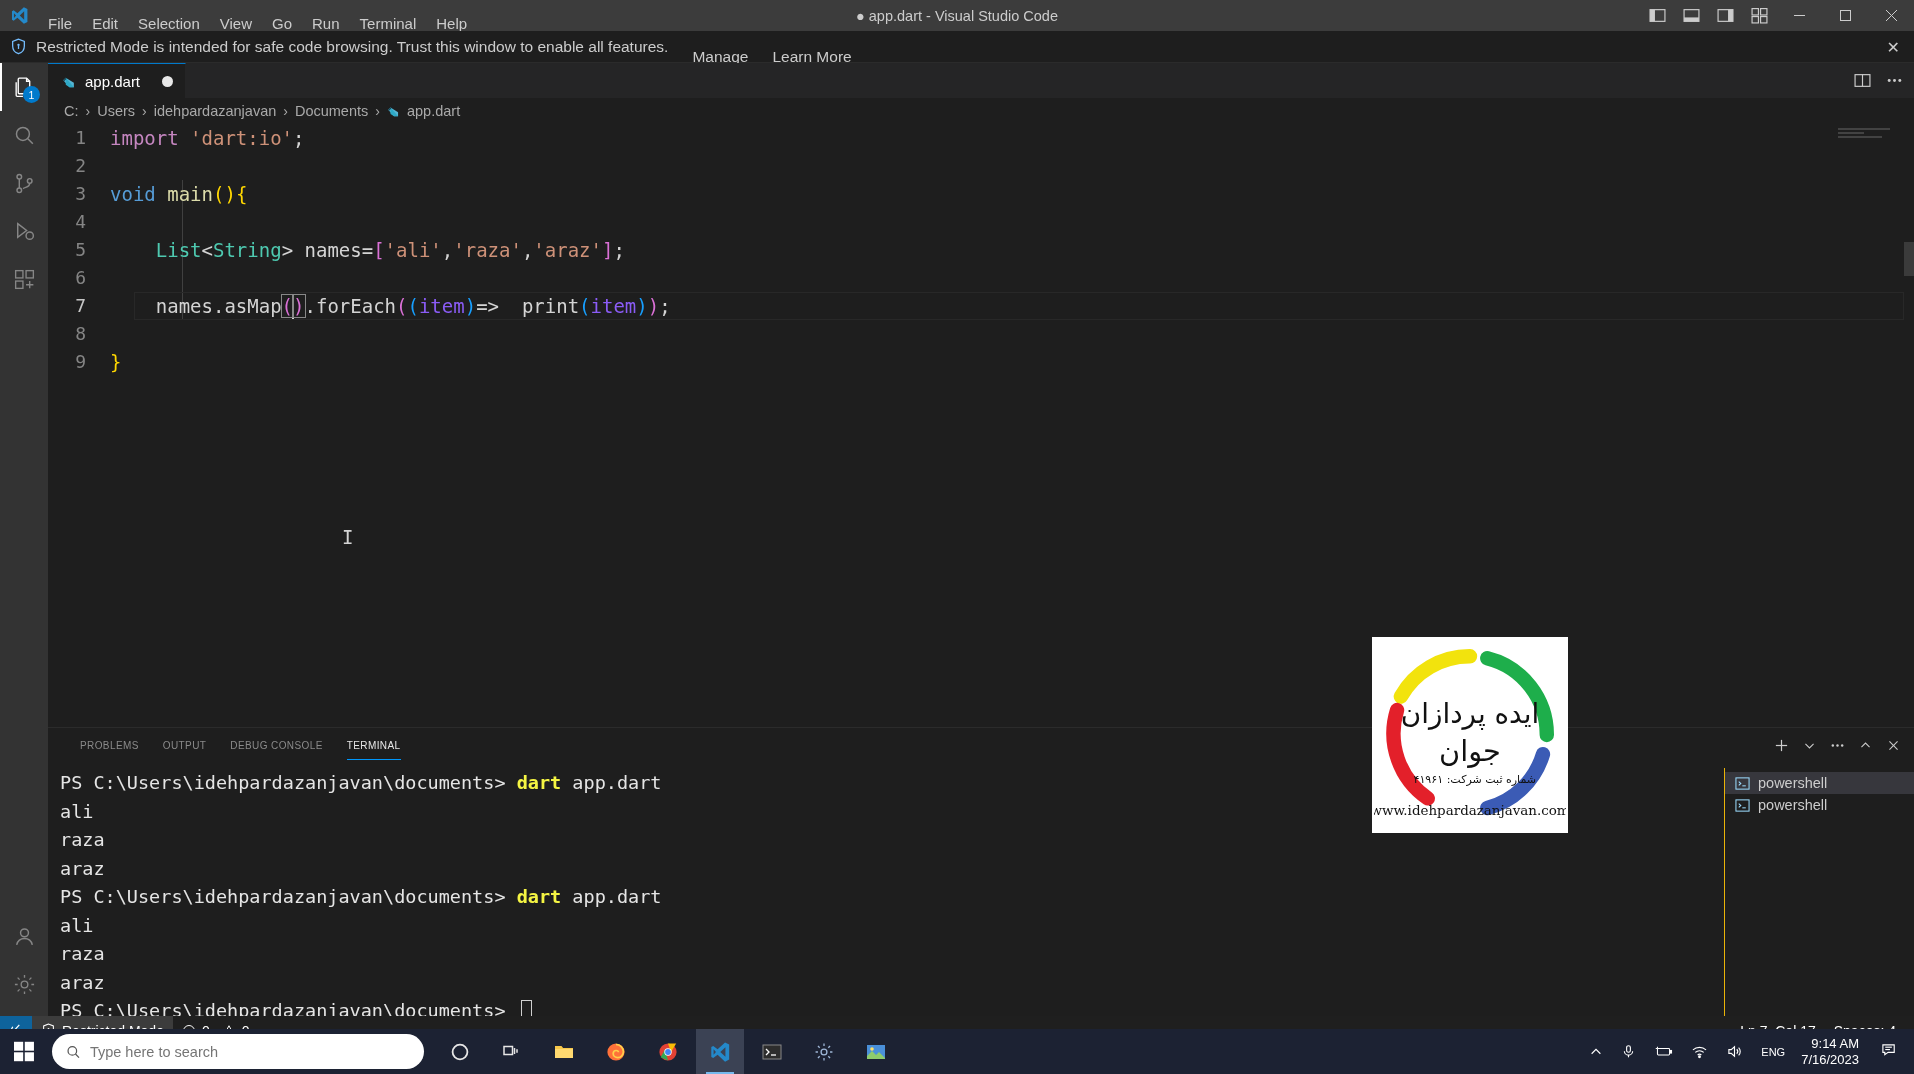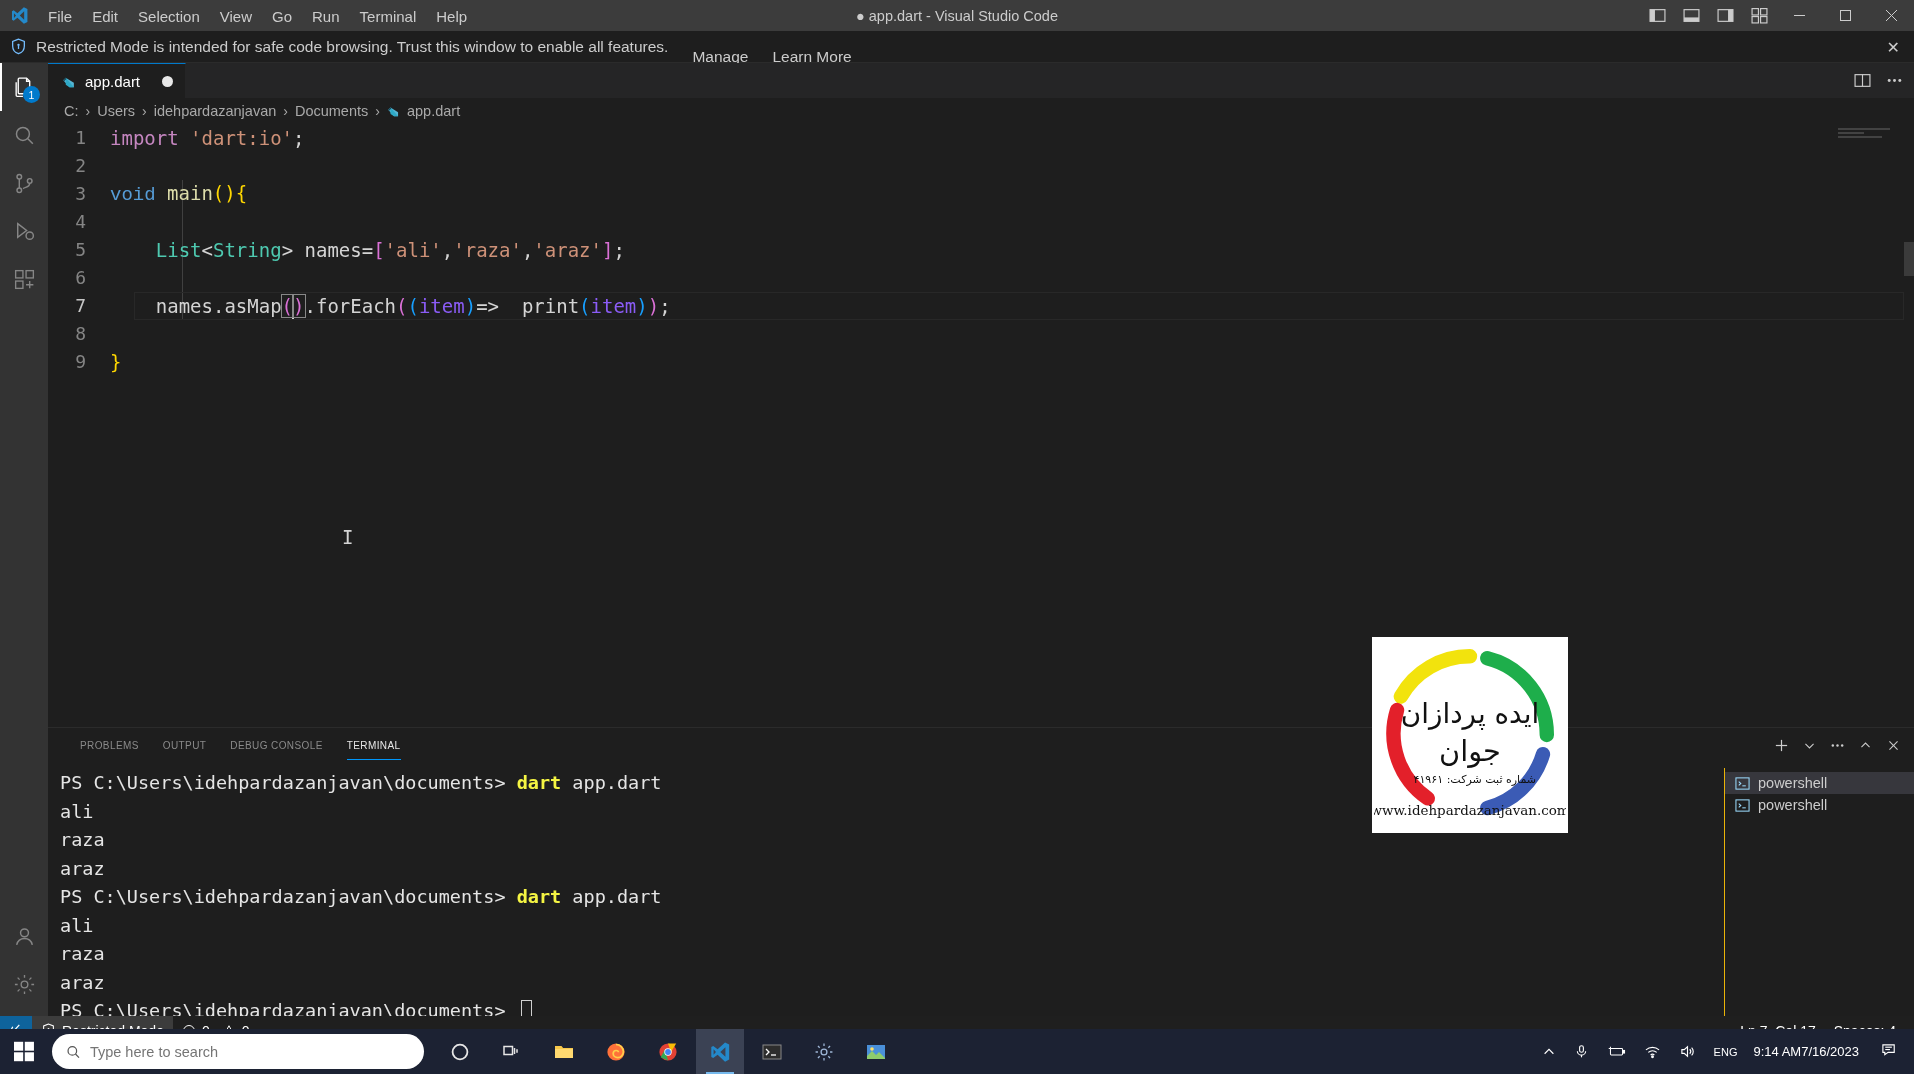--- a/index.html
+++ b/index.html
@@ -15,21 +15,21 @@
   
   .titlebar {
     position: absolute; top: 0; left: 0; width: 1914px; height: 31px;
     background: #3c3c3c; display: flex; align-items: center;
     color: #cccccc; font-size: 15px;
   }
   .vscode-logo { width: 38px; height: 31px; display: flex; align-items: center; justify-content: center; }
   .vscode-logo svg { width: 19px; height: 19px; }
   .menubar { display: flex; align-items: center; height: 31px; }
   .menu-item {
-    padding: 1px 10px; height: 31px; line-height: 31px;
+    padding: 8px 10px; height: 31px; line-height: 31px;
     font-size: 15px; color: #cccccc; cursor: default; white-space: nowrap;
   }
   .title-center {
     position: absolute; left: 0; right: 0; text-align: center;
     font-size: 14.5px; color: #cccccc; pointer-events: none;
   }
   .title-right {
     position: absolute; right: 0; top: 0; height: 31px; display: flex; align-items: center;
   }
   .layout-btn {
@@ -129,21 +129,21 @@
     border: 1px solid #282828; pointer-events: none;
   }
   .indent-guide {
     position: absolute; left: 134px; width: 1px; background: #404040;
   }
   
   .k   { color: #C586C0; margin-top: 38px; }  
   .str { color: #CE9178; }  
   .p   { color: #d4d4d4; }  
   .ty  { color: #4EC9B0; }  
-  .kw2 { color: #569CD6; font-family: Liberation Mono, monospace; }  
+  .kw2 { color: #569CD6; }  
   .fn  { color: #DCDCAA; }  
   .var { color: #8b5cf6; }  
   .b1  { color: #FFD700; }  
   .b2  { color: #DA70D6; }  
   .b3  { color: #179FFF; }  
   .brmatch {
     outline: 1px solid #888888; outline-offset: 0px;
   }
   .caret {
     display: inline-block; width: 2px; height: 22px; background: #d4d4d4;
@@ -248,21 +248,21 @@
   .tb-app.active::after {
     content: ""; position: absolute; bottom: 0; left: 10px; right: 10px; height: 2px; background: #76b9ed;
   }
   .tb-right {
     margin-left: auto; display: flex; align-items: center; height: 45px;
     color: #ffffff; font-size: 13px; padding-right: 6px; gap: 2px;
   }
   .tb-tray-icon { padding: 0 8px; display: flex; align-items: center; cursor: pointer; }
   .tb-lang { padding: 0 8px; font-size: 11px; cursor: pointer; }
   .tb-clock {
-    display: flex; flex-direction: row; align-items: flex-end; line-height: 16px;
+    display: flex; flex-direction: column; align-items: flex-end; line-height: 16px;
     font-size: 13px; padding: 0 10px 0 6px; cursor: pointer;
   }
   .tb-notif { padding: 0 10px; cursor: pointer; }
 
   
   .logo-overlay {
     position: absolute; left: 1372px; top: 637px; width: 196px; height: 196px;
     background: #ffffff; display: flex; align-items: center; justify-content: center;
     z-index: 50;
   }

